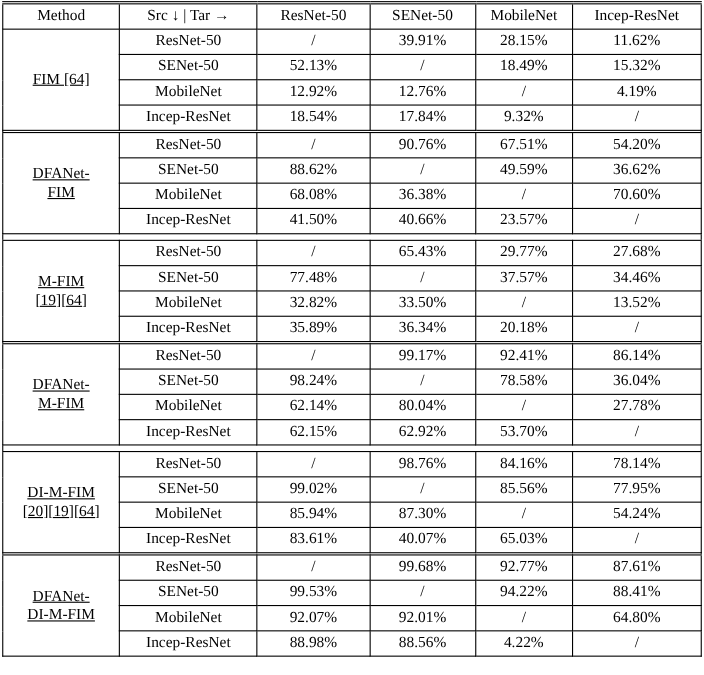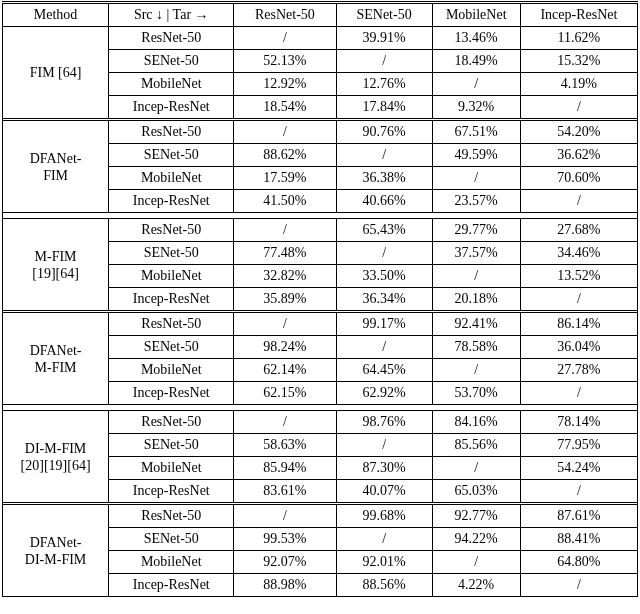--- a/index.html
+++ b/index.html
@@ -28,21 +28,21 @@
     font-weight:normal;
     height:23px;
     padding:0 2px;
     white-space:nowrap;
     overflow:hidden;
   }
   thead th {
     border-top:3px double #000;
     height:24px;
   }
-  td.method-cell { line-height:17px; }
+  td.method-cell { line-height:17px;text-decoration:underline; }
   tr.sep td {
     border-left:0;
     border-right:0;
     border-top:1px solid #000;
     border-bottom:1px solid #000;
     padding:0;
     font-size:0;
     line-height:0;
   }
   tr.sep.tight td { height:2px; }
@@ -72,21 +72,21 @@
       </tr>
     </thead>
     <tbody>
         <tr>
           <td class="method-cell" rowspan="4">
             <div>FIM [64]</div>
           </td>
           <td>ResNet-50</td>
           <td>/</td>
           <td>39.91%</td>
-          <td>13.46%</td>
+          <td>28.15%</td>
           <td>11.62%</td>
         </tr>
         <tr>
           <td>SENet-50</td>
           <td>52.13%</td>
           <td>/</td>
           <td>18.49%</td>
           <td>15.32%</td>
         </tr>
         <tr>
@@ -119,21 +119,21 @@
         </tr>
         <tr>
           <td>SENet-50</td>
           <td>88.62%</td>
           <td>/</td>
           <td>49.59%</td>
           <td>36.62%</td>
         </tr>
         <tr>
           <td>MobileNet</td>
-          <td>17.59%</td>
+          <td>68.08%</td>
           <td>36.38%</td>
           <td>/</td>
           <td>70.60%</td>
         </tr>
         <tr>
           <td>Incep-ResNet</td>
           <td>41.50%</td>
           <td>40.66%</td>
           <td>23.57%</td>
           <td>/</td>
@@ -190,21 +190,21 @@
         <tr>
           <td>SENet-50</td>
           <td>98.24%</td>
           <td>/</td>
           <td>78.58%</td>
           <td>36.04%</td>
         </tr>
         <tr>
           <td>MobileNet</td>
           <td>62.14%</td>
-          <td>64.45%</td>
+          <td>80.04%</td>
           <td>/</td>
           <td>27.78%</td>
         </tr>
         <tr>
           <td>Incep-ResNet</td>
           <td>62.15%</td>
           <td>62.92%</td>
           <td>53.70%</td>
           <td>/</td>
         </tr>
@@ -217,21 +217,21 @@
             <div>[20][19][64]</div>
           </td>
           <td>ResNet-50</td>
           <td>/</td>
           <td>98.76%</td>
           <td>84.16%</td>
           <td>78.14%</td>
         </tr>
         <tr>
           <td>SENet-50</td>
-          <td>58.63%</td>
+          <td>99.02%</td>
           <td>/</td>
           <td>85.56%</td>
           <td>77.95%</td>
         </tr>
         <tr>
           <td>MobileNet</td>
           <td>85.94%</td>
           <td>87.30%</td>
           <td>/</td>
           <td>54.24%</td>

